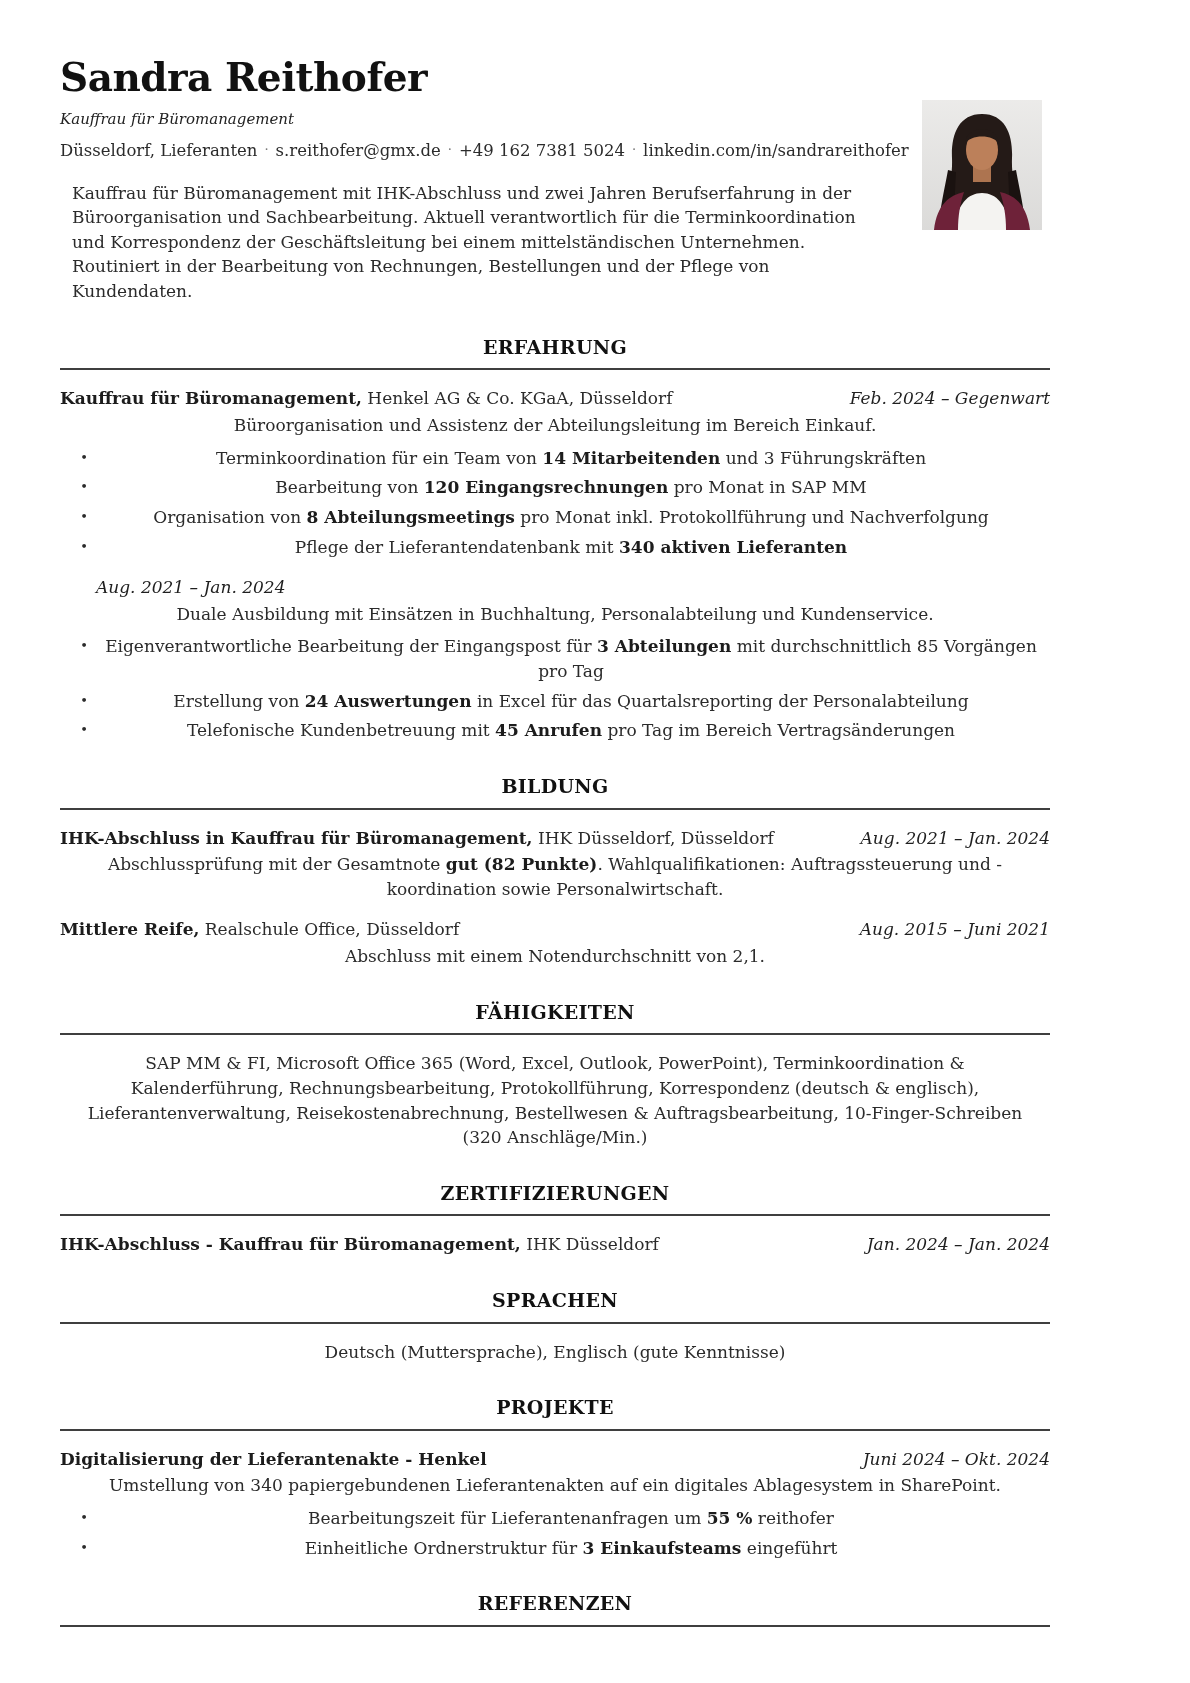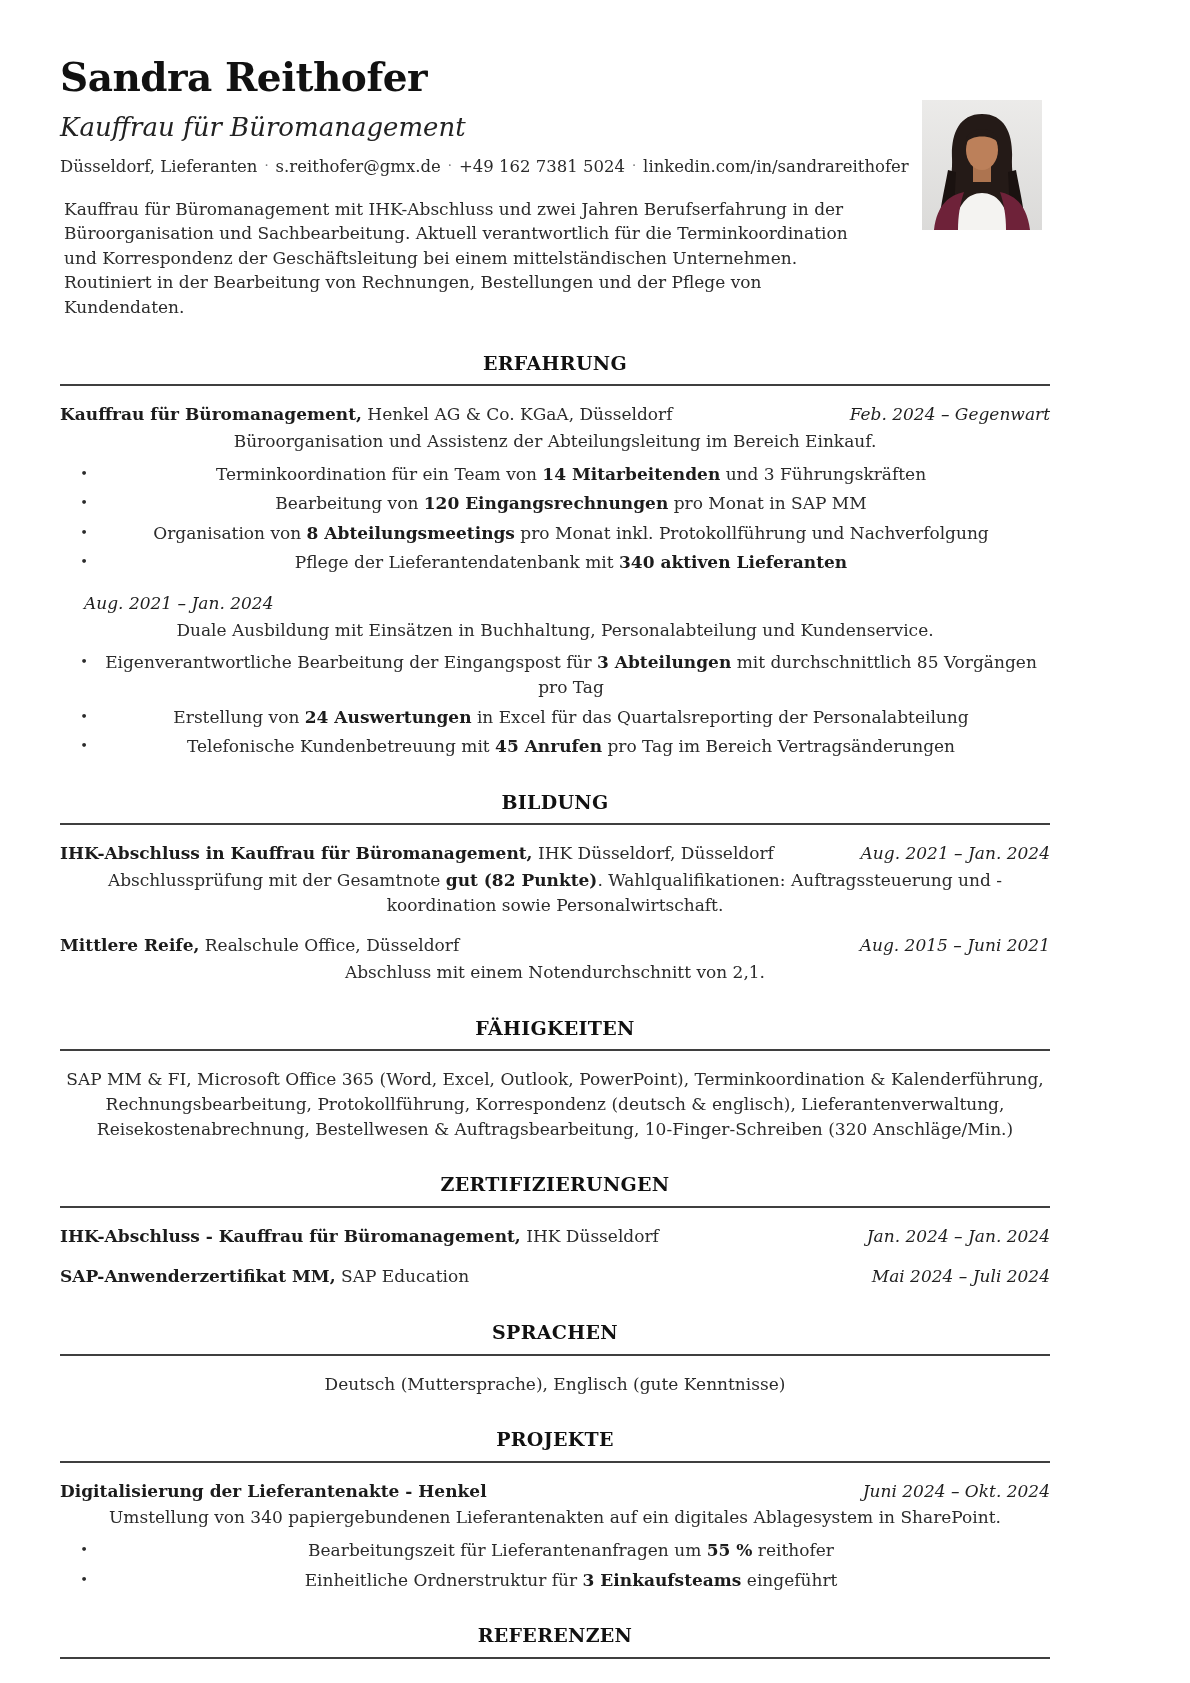--- a/index.html
+++ b/index.html
@@ -19,21 +19,21 @@
   .name{
     font-size:39px;
     font-weight:bold;
     color:#111111;
     line-height:1.1;
     margin:0 0 10px 0;
     letter-spacing:-0.5px;
   }
   .job-title{
     font-style:italic;
-    font-size:26px;
+    font-size:15px;
     color:#222222;
     margin:0 0 8px 0;
   }
   .contact-line{
     font-size:16.5px;
     color:#2b2b2b;
     margin:0 0 18px 0;
   }
   .sep{color:#777;margin:0 7px;font-size:13px;vertical-align:2px;}
   .summary{
@@ -65,39 +65,39 @@
     display:flex;
     justify-content:space-between;
     align-items:baseline;
     gap:28px;
   }
   .entry-title{min-width:0;}
   .entry-title .b, .b{font-weight:bold;color:#1c1c1c;}
   .dates{
     font-style:italic;
     white-space:nowrap;
-    margin-left:24px;
+    margin-left:36px;
     color:#1f1f1f;
   }
   .entry-desc{margin-top:2px;}
   .bullets{margin-top:8px;}
   .bullet{
     display:flex;
     padding-left:16px;
     margin-bottom:5px;
   }
   .dot{
     flex:0 0 auto;
     width:16px;
     color:#2b2b2b;
     font-size:13px;
     line-height:24px;
   }
   .btext{flex:1 1 auto;}
-  .plain-par{margin:4px;}
+  .plain-par{margin:12px;}
 </style>
 </head>
 <body>
 
 <div class="page">
 
   <div>
     <h1 class="name">Sandra Reithofer</h1>
     <div class="job-title">Kauffrau für Büromanagement</div>
     <div class="contact-line">
@@ -221,28 +221,20 @@
 
     <div class="entry">
       <div class="entry-head">
         <div class="entry-title">
           <span class="b">IHK-Abschluss - Kauffrau für Büromanagement,</span><span> IHK Düsseldorf</span>
         </div>
         <div class="dates">Jan. 2024 – Jan. 2024</div>
       </div>
     </div>
 
-    <div class="entry">
-      <div class="entry-head">
-        <div class="entry-title">
-          <span class="b">SAP-Anwenderzertifikat MM,</span><span> SAP Education</span>
-        </div>
-        <div class="dates">Mai 2024 – Juli 2024</div>
-      </div>
-    </div>
   </div>
 
   <div class="section">
     <div class="section-heading">SPRACHEN</div>
     <p class="plain-par">Deutsch (Muttersprache), Englisch (gute Kenntnisse)</p>
   </div>
 
   <div class="section">
     <div class="section-heading">PROJEKTE</div>
 

